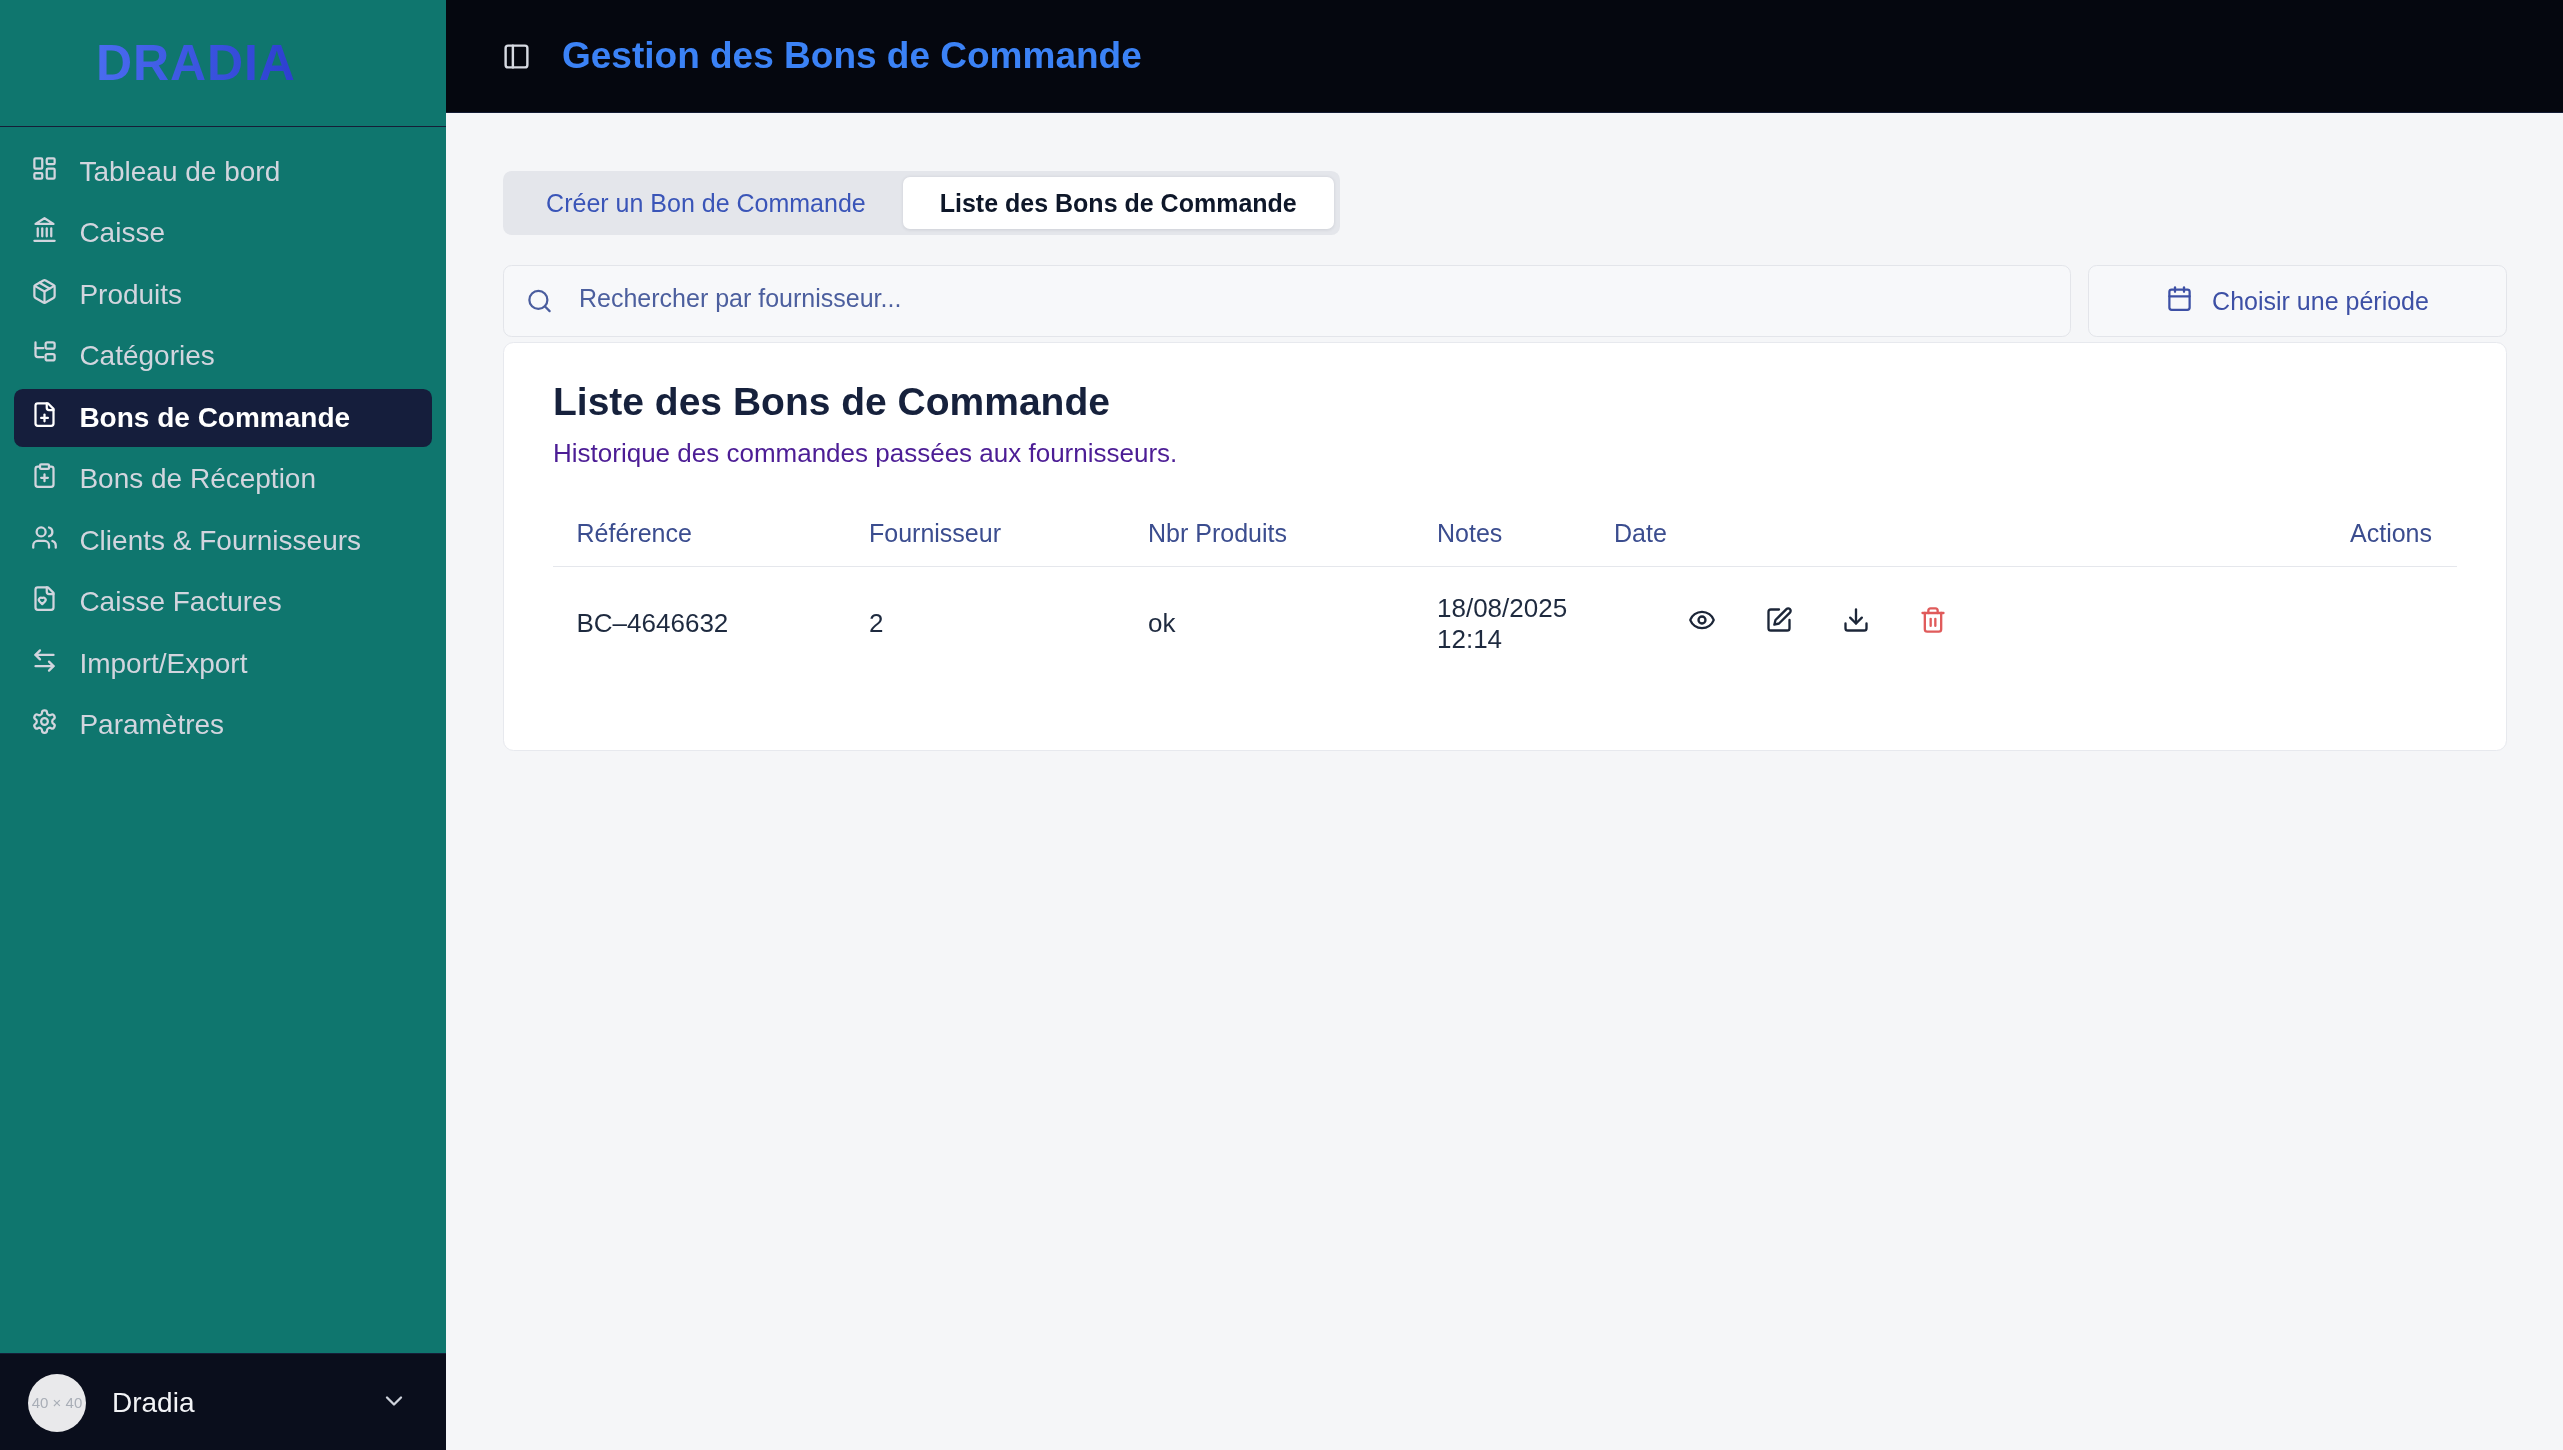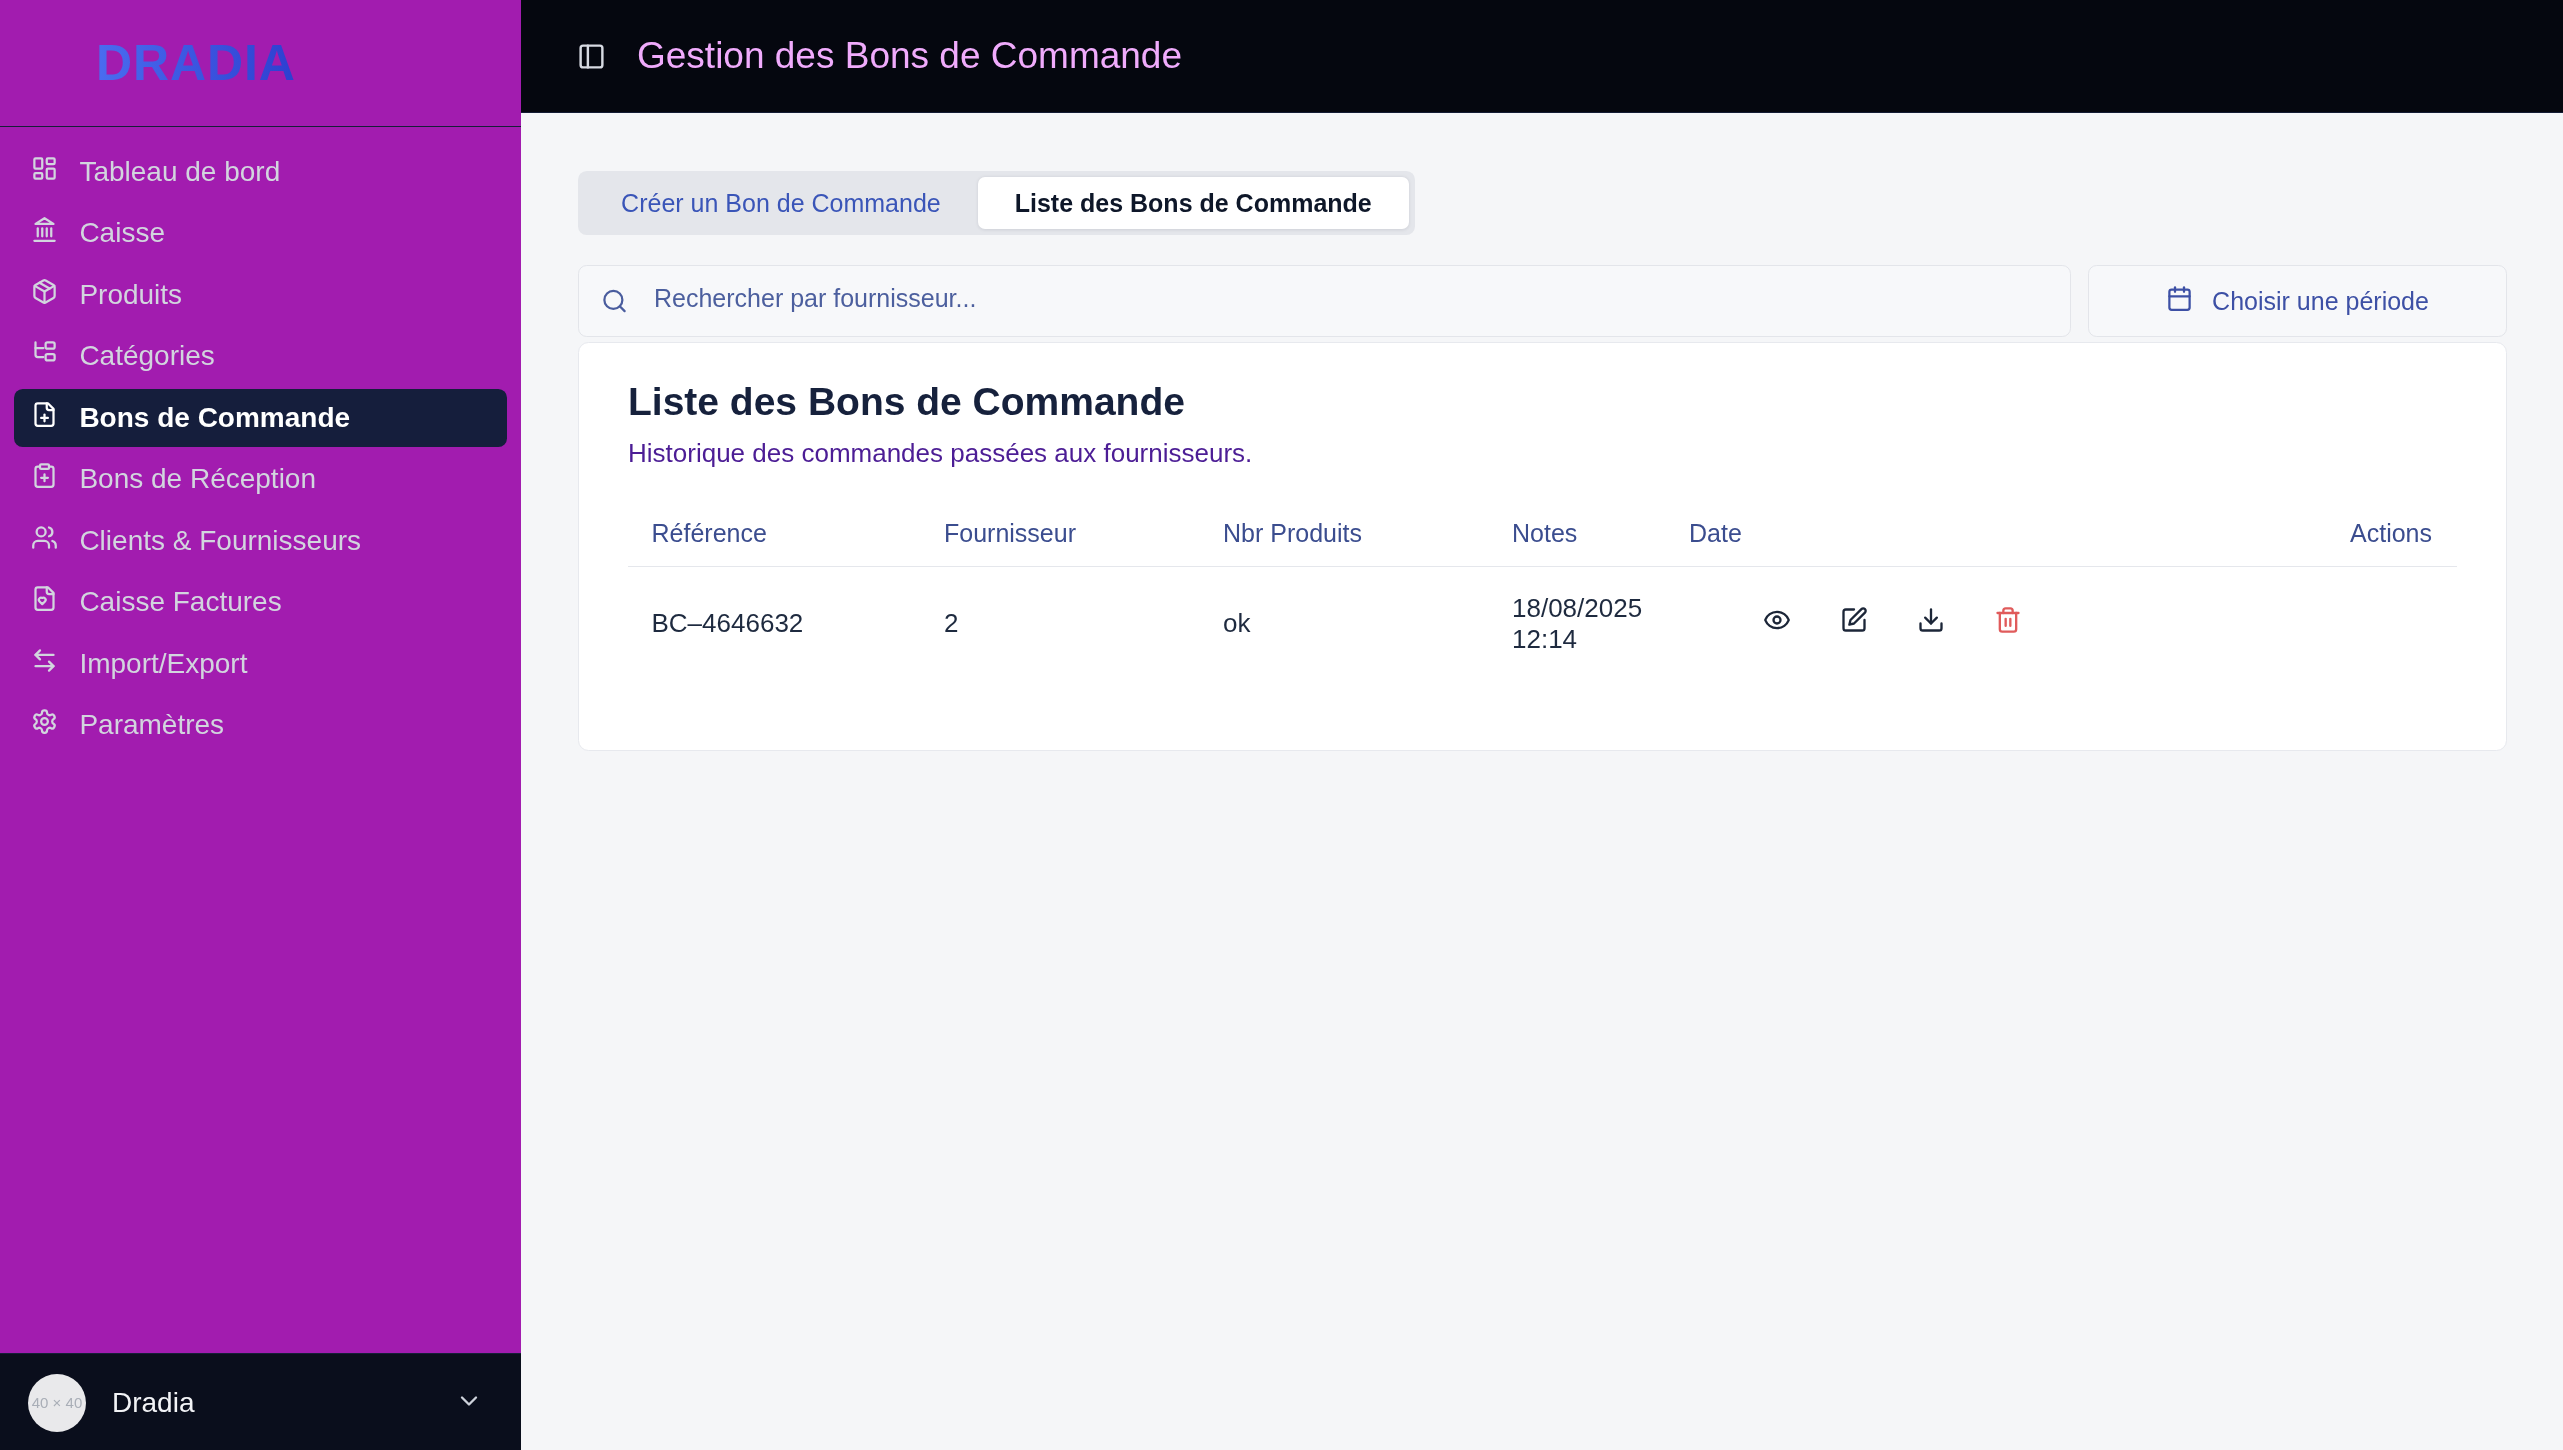--- a/index.html
+++ b/index.html
@@ -1,21 +1,21 @@
 <!DOCTYPE html>
 <html style="font-size:14px"><head>
 <meta charset="utf-8">
 <style>
   * { margin:0; padding:0; box-sizing:border-box; }
   html,body { width:2563px; height:1451px; overflow:hidden;
     font-family:"Liberation Sans","DejaVu Sans",sans-serif; background:#f5f6f8; }
   .app { display:flex; width:100%; height:100%; }
 
   
-  .sidebar { width:521px; height:100%; background:#a21caf; display:flex; flex-direction:column; flex-shrink:0; }
+  .sidebar { width:446px; height:100%; background:#0f766e; display:flex; flex-direction:column; flex-shrink:0; }
   .sidebar-header { height:127px; display:flex; align-items:center; padding-left:96px;
     border-bottom:0.9px solid #161e38; flex-shrink:0; }
   .logo { font-size:50px; font-weight:800; letter-spacing:0.9px;
     background:linear-gradient(90deg,#4a6cf0 0%,#2d3fd0 100%);
     -webkit-background-clip:text; background-clip:text; color:transparent; }
   .nav { flex:1; padding:12.2px 0; overflow:hidden; }
   .nav-item { display:flex; align-items:center; gap:21px; height:58px; margin:3.5px 14px;
     padding-left:17.4px; border-radius:8.7px; color:#d2d5de; font-size:28px; cursor:pointer; }
   .nav-item svg { width:27px; height:27px; flex-shrink:0; }
   .nav-item.active { background:#151e3c; color:#ffffff; font-weight:700; }
@@ -26,21 +26,21 @@
   .user-name { font-size:28px; color:#f2f3f6; }
   .user-chevron { margin-left:auto; color:#ced2db; }
   .user-chevron svg { width:28px; height:28px; }
 
   
   .main { flex:1; display:flex; flex-direction:column; }
   .topbar { height:113px; background:#05070f; display:flex; align-items:center;
     padding-left:56px; gap:31px; border-bottom:1.7px solid #141c35; flex-shrink:0; }
   .panel-toggle { color:#d7dae2; display:flex; cursor:pointer; }
   .panel-toggle svg { width:29px; height:29px; }
-  .topbar-title { font-size:37px; font-weight:400; color:#f0abfc; }
+  .topbar-title { font-size:37px; font-weight:700; color:#3b82f6; }
 
   .content { flex:1; background:#f5f6f8; padding:58px 56px 0 57px; }
 
   .tabs { display:inline-flex; background:#e4e6eb; border-radius:8.7px; padding:6.1px; }
   .tab { height:52px; padding:0 37px; display:flex; align-items:center; justify-content:center;
     font-size:25px; color:#3a55b8; font-weight:500; border-radius:7px; cursor:pointer; white-space:nowrap; }
   .tab.active { background:#ffffff; color:#0e1729; font-weight:700; box-shadow:0 0.9px 3.5px rgba(15,23,42,.10); }
 
   .toolbar { display:flex; gap:16.6px; margin-top:30px; }
   .search-box { flex:1; position:relative; }

